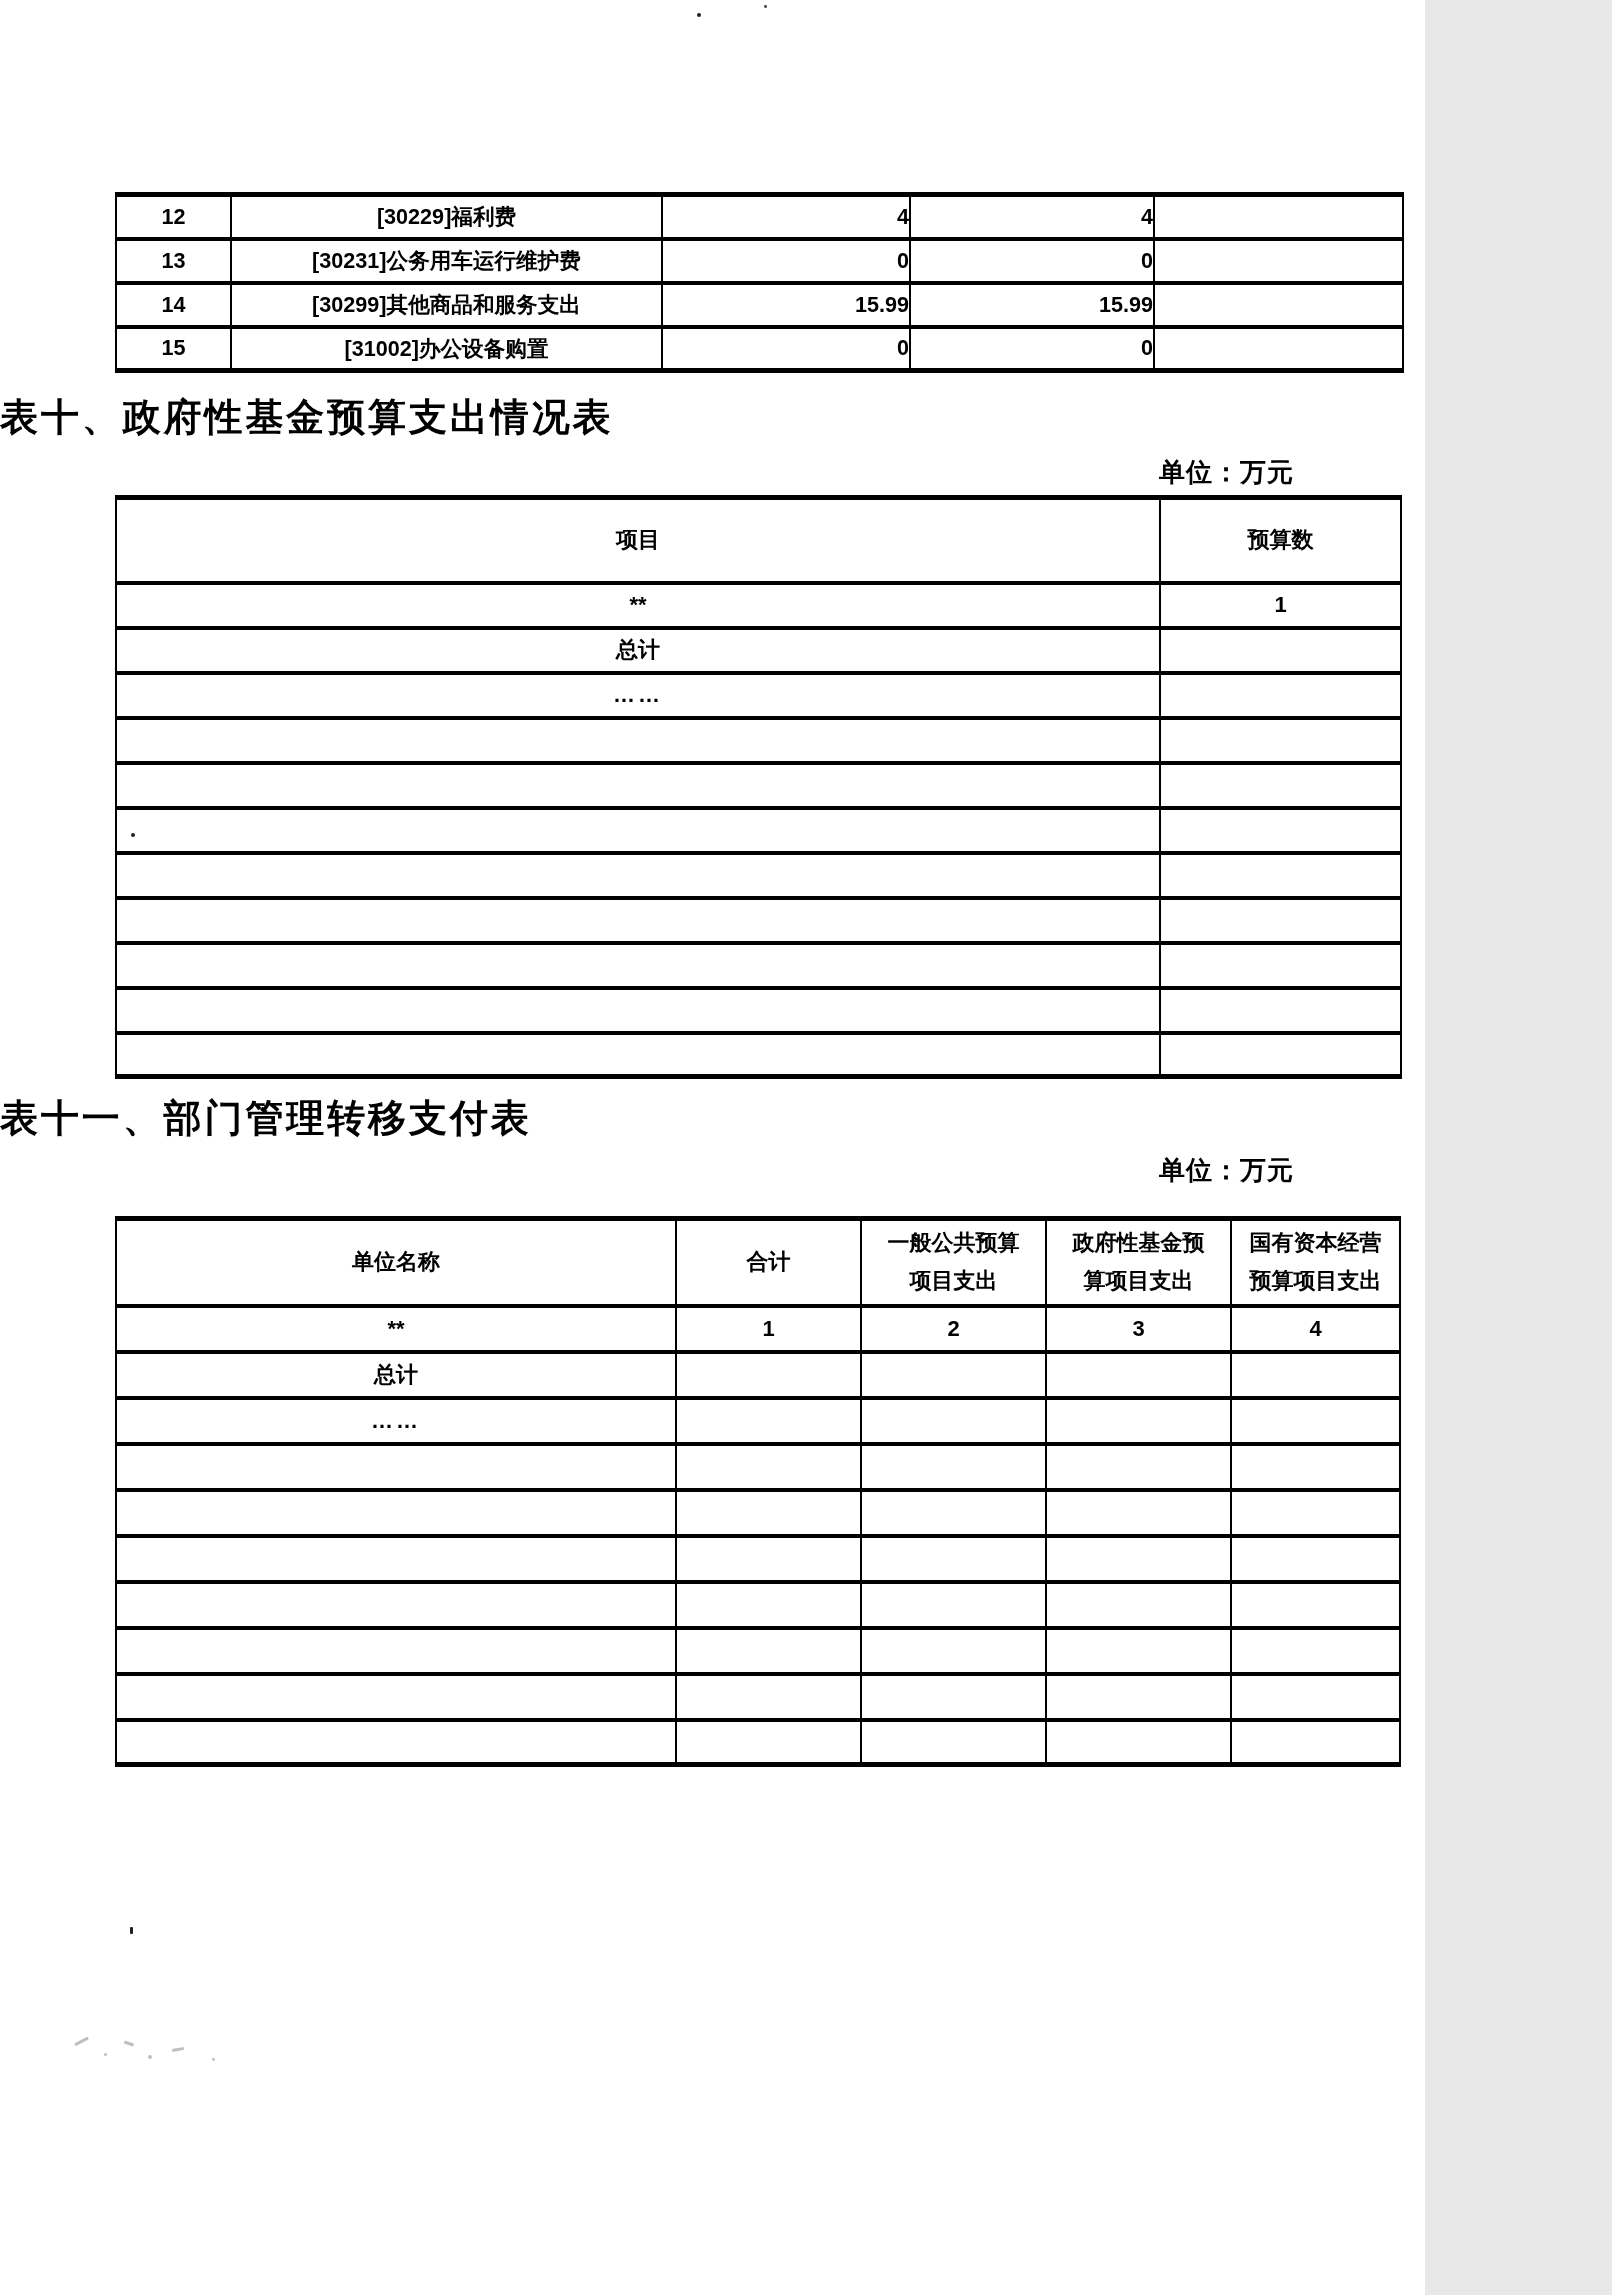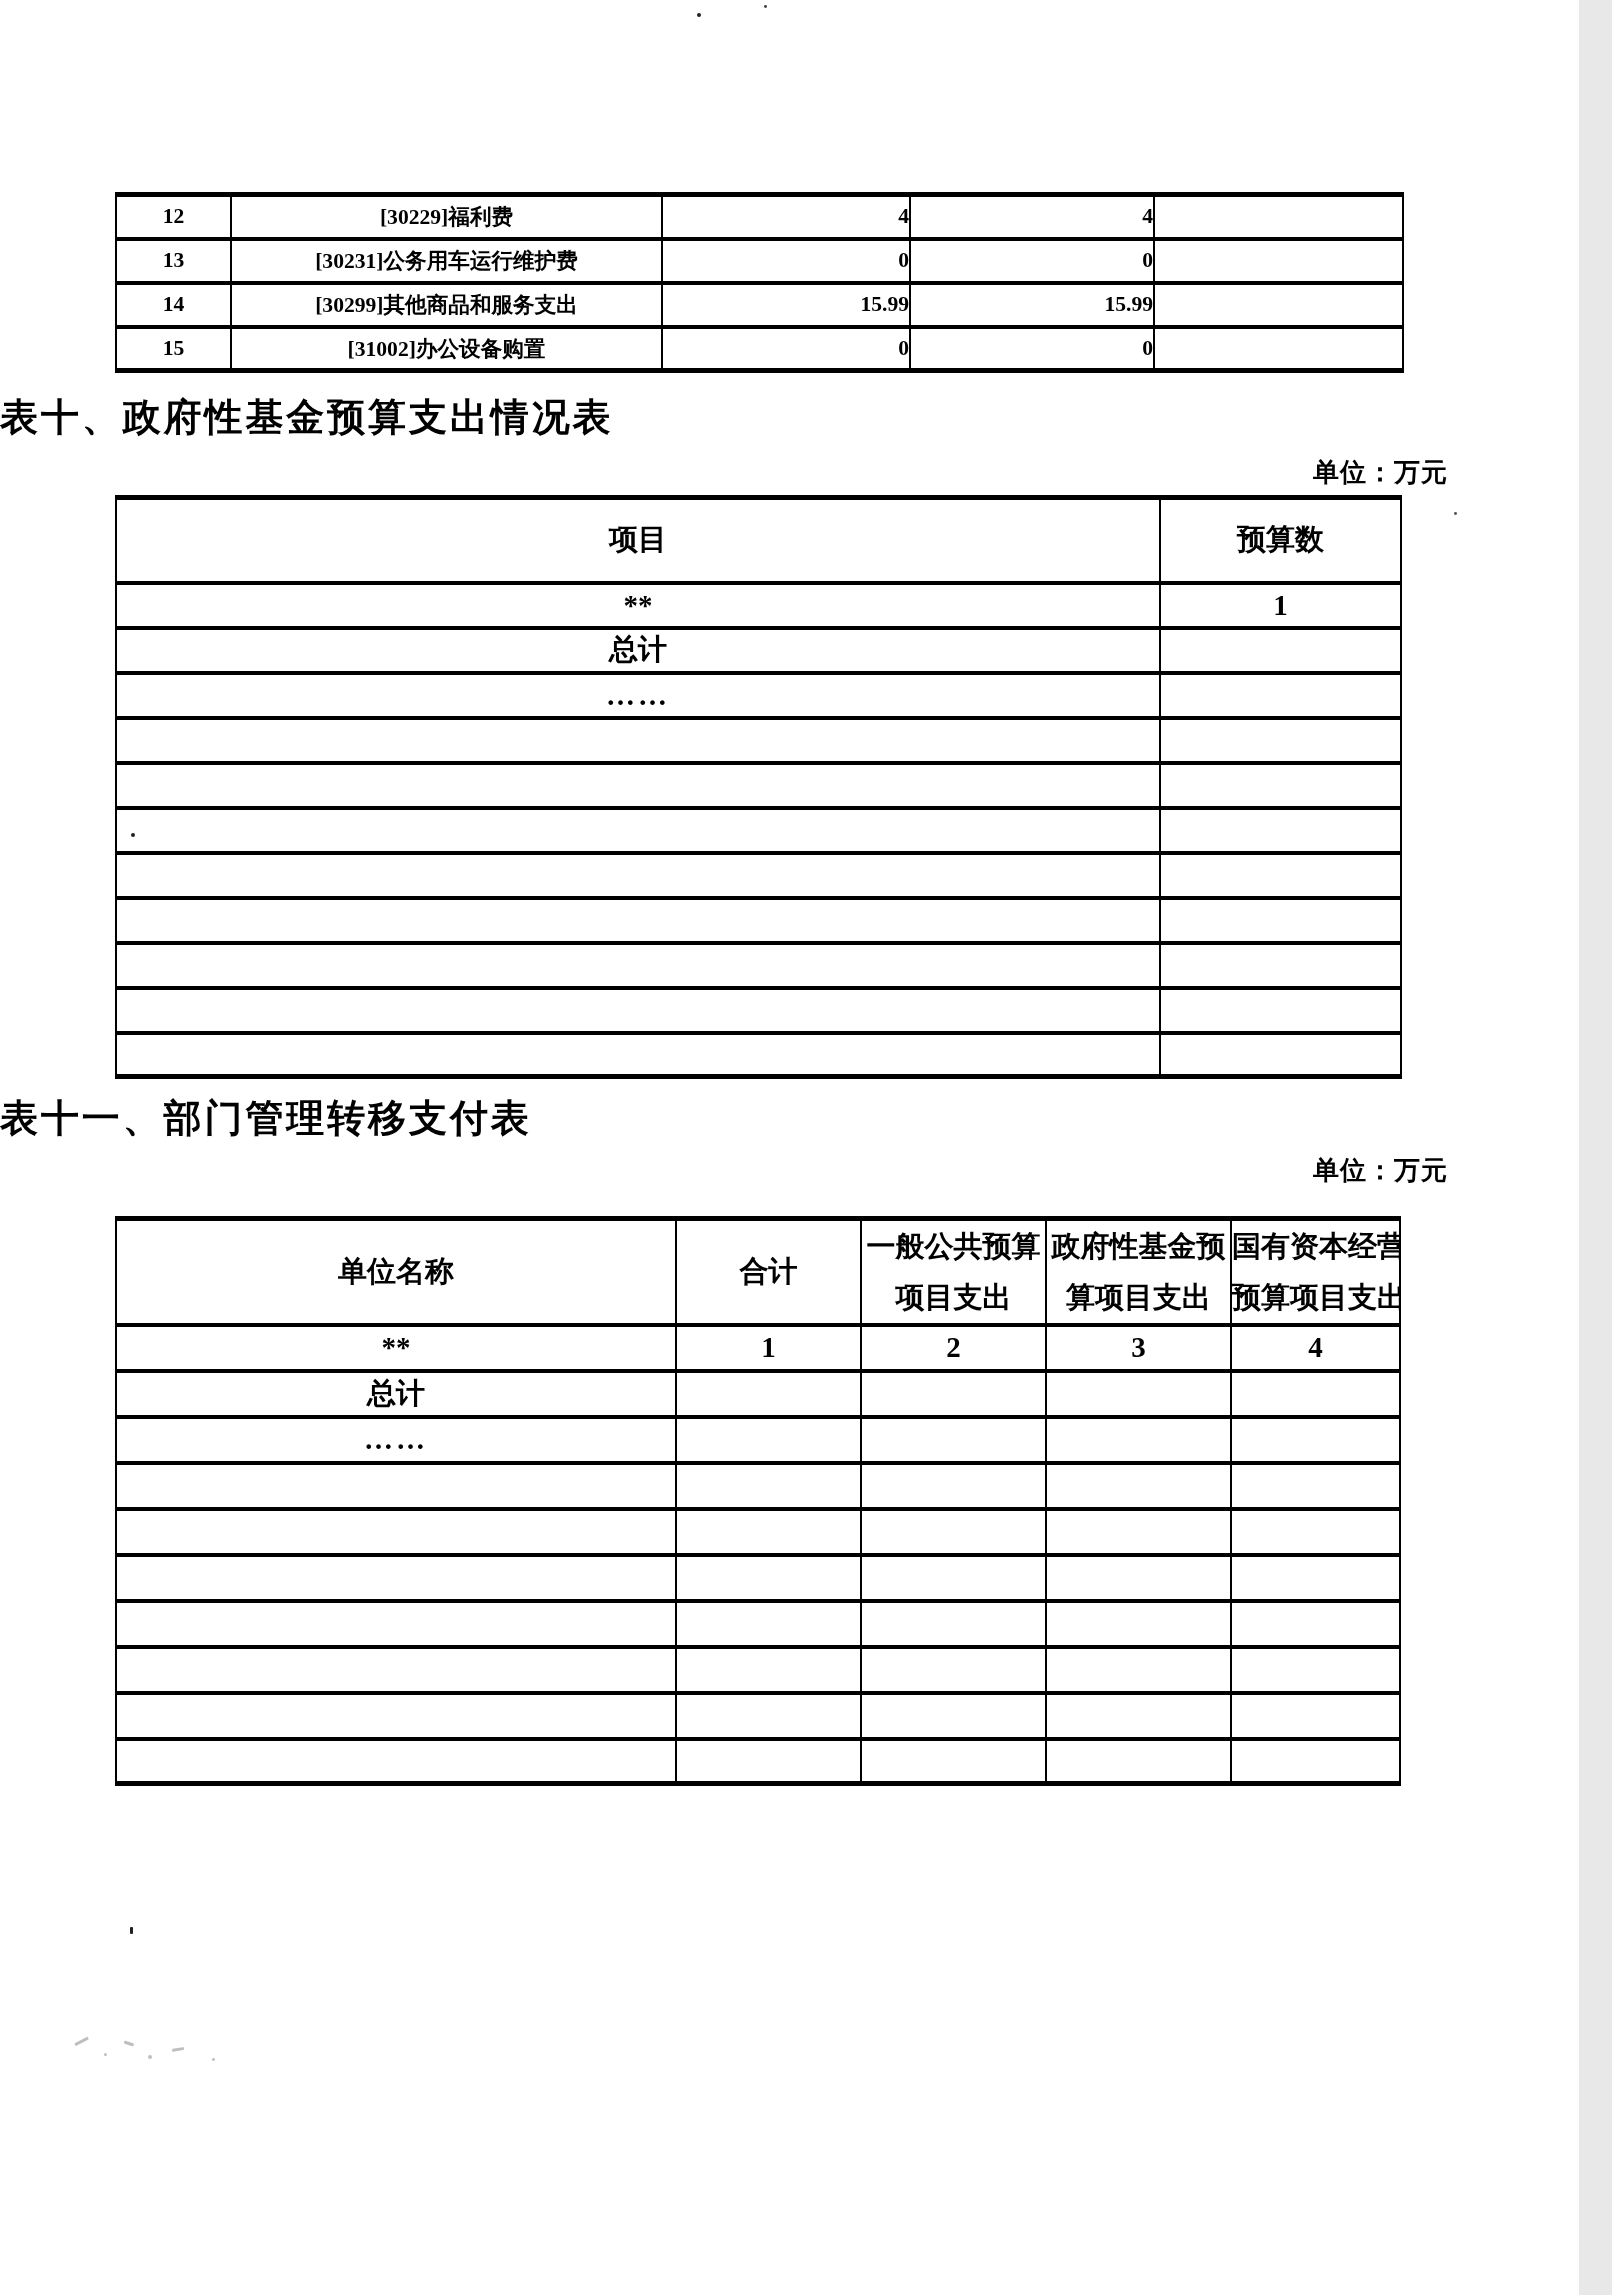--- a/index.html
+++ b/index.html
@@ -1,21 +1,21 @@
 <!DOCTYPE html>
 <html style="font-size:7.8px"><head>
 <meta charset="utf-8">
 <style>
   html,body{margin:0;padding:0;background:#e8e8e8;}
   .page{
     position:relative;
-    width:1579px;height:2295px;
+    width:1425px;height:2295px;
     background:#ffffff;
     color:#000;
-    font-family:Liberation Serif, serif;
+    font-family:Liberation Sans, sans-serif;
     overflow:hidden;
   }
   
   table.scan{
     border-collapse:collapse;
     table-layout:fixed;
     position:absolute;
     background:#fff;
   }
   table.scan td, table.scan th{
@@ -30,21 +30,21 @@
   table.scan tr > td:first-child, table.scan tr > th:first-child{
     border-left:2.9px solid #000;
   }
   table.scan{border-top:5.9px solid #000;}
   table.scan tr:last-child td{border-bottom:5.9px solid #000;}
 
   .c{text-align:center;}
   .l{text-align:center;padding-left:13.7px;}
   .rnum{text-align:right;padding-right:28.4px;}
   .fs44{font-size:21.6px;}
-  .fs46{font-size:29px;}
+  .fs46{font-size:22px;}
   .dots{letter-spacing:2.9px;}
 
   .doc-title{
     position:absolute;left:0;width:100%;
     text-align:left;
     font-size:38px;font-weight:bold;
     letter-spacing:2.9px;
   }
   .unit-label{
     position:absolute;right:131px;

